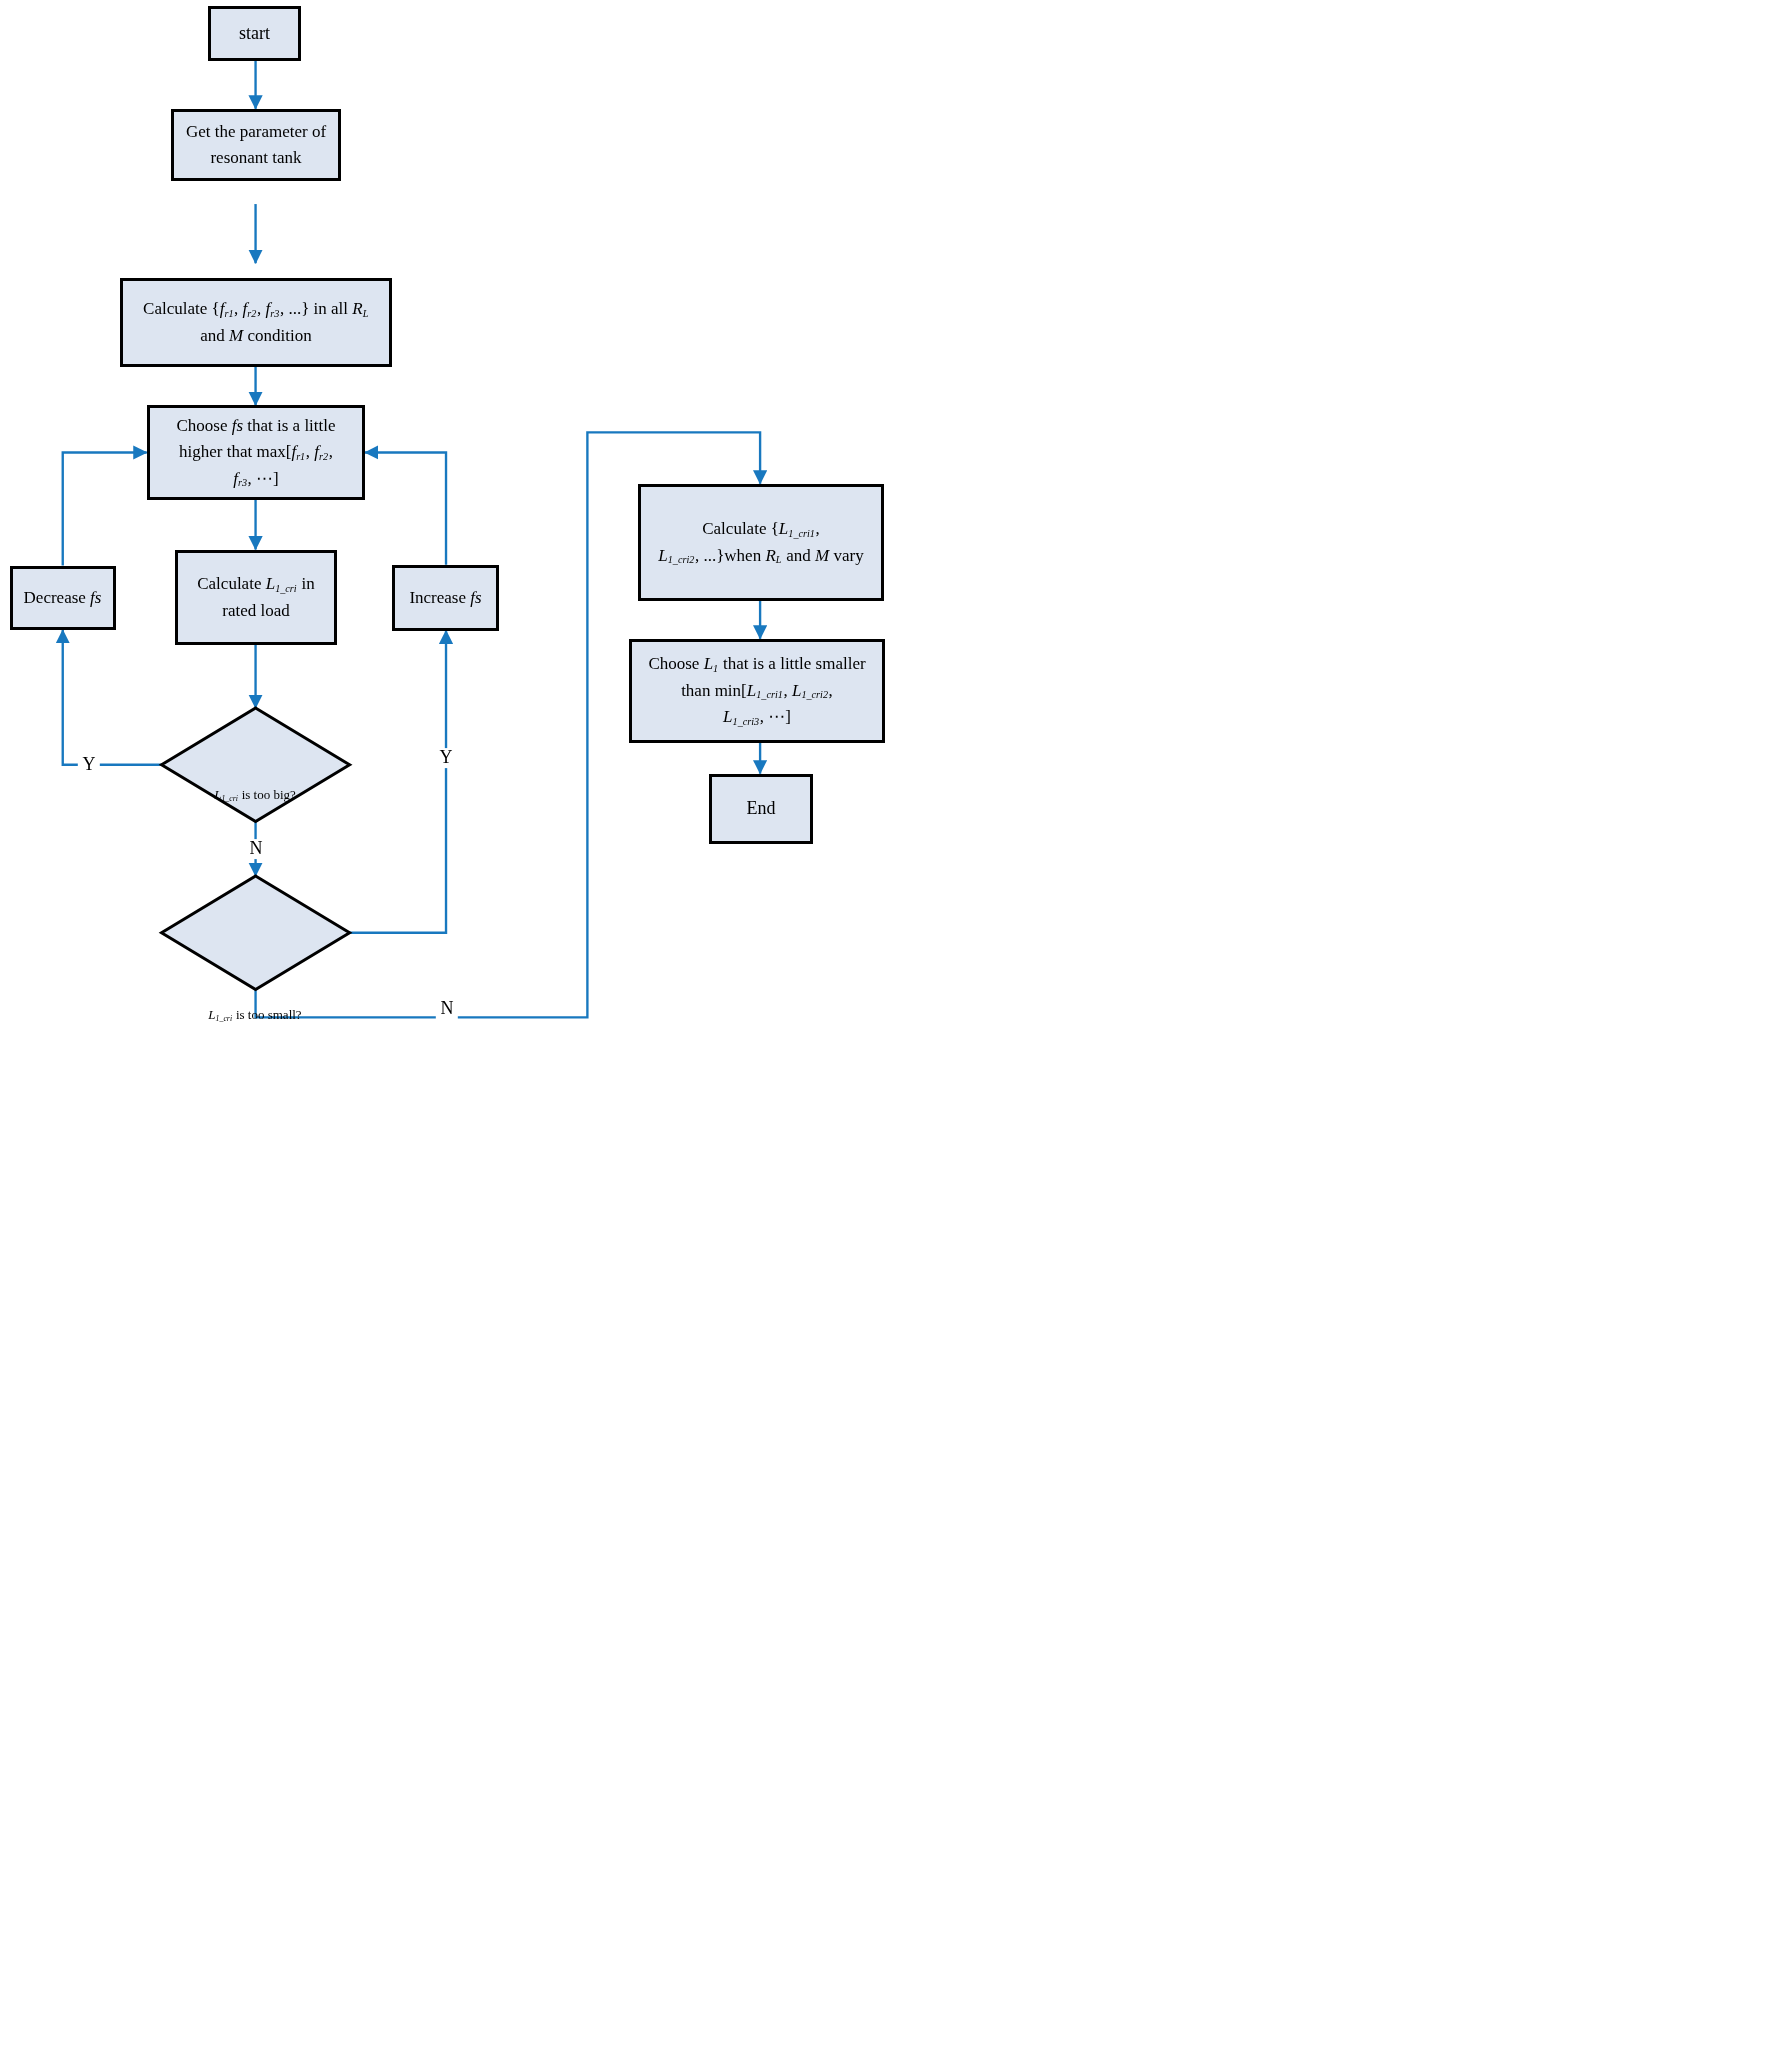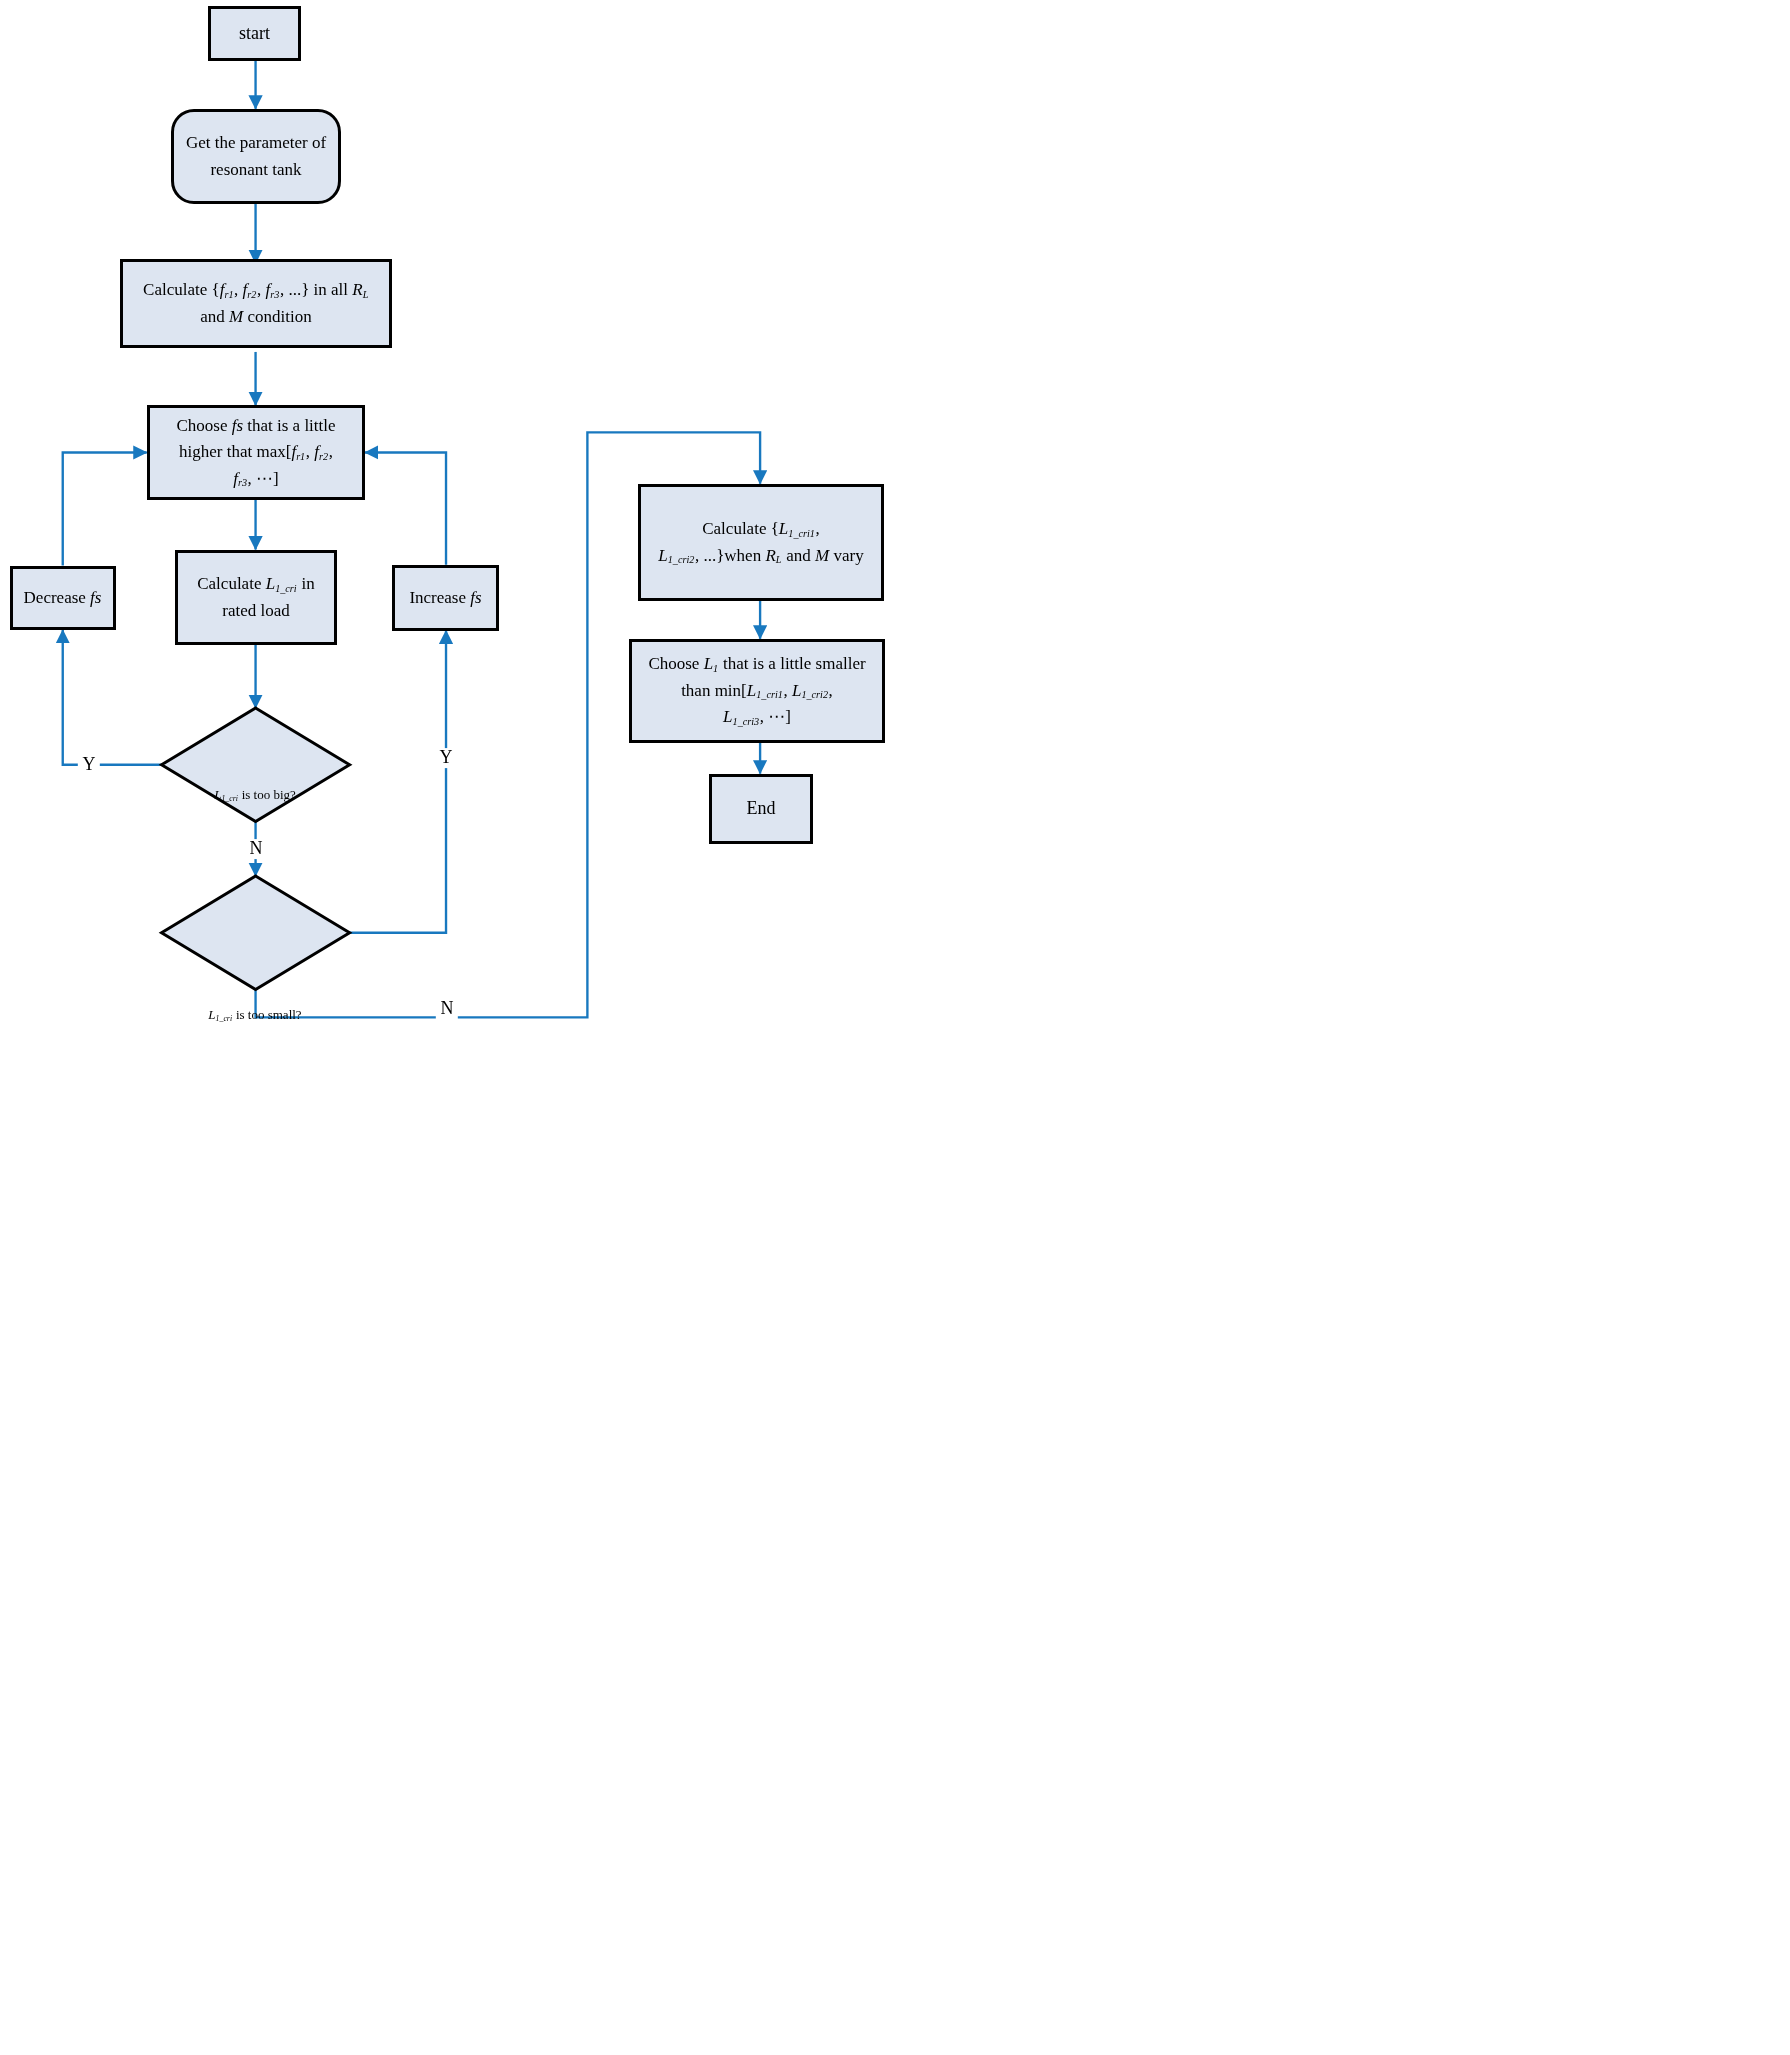--- a/index.html
+++ b/index.html
@@ -76,25 +76,25 @@
     <path class="wire" marker-end="url(#ah)" d="M1285,1255 V1308"></path>
 
     <polygon class="diamond" points="432,1197 591,1293 432,1389 273,1293"></polygon>
     <polygon class="diamond" points="432,1481 591,1577 432,1673 273,1577"></polygon>
   </svg>
 
   <div class="node terminal" style="left:208px;top:6px;width:93px;height:55px;">
       <span><span>start</span></span>
     </div>
 
-  <div class="node" style="left:171px;top:109px;width:170px;height:95px;border-radius:23px;">
+  <div class="node" style="left:171px;top:109px;width:170px;height:72px;">
       <span><span>Get the parameter of</span><br><span>resonant tank</span></span>
     </div>
 
-  <div class="node" style="left:120px;top:259px;width:272px;height:89px;">
+  <div class="node" style="left:120px;top:278px;width:272px;height:89px;">
       <span><span>Calculate {</span><span class="it">f</span><span class="sub">r1</span><span>, </span><span class="it">f</span><span class="sub">r2</span><span>, </span><span class="it">f</span><span class="sub">r3</span><span>, ...} in all </span><span class="it">R</span><span class="sub">L</span><br><span>and </span><span class="it">M</span><span> condition</span></span>
     </div>
 
   <div class="node" style="left:147px;top:405px;width:218px;height:95px;">
       <span><span>Choose </span><span class="it">fs</span><span> that is a little</span><br><span>higher that  max[</span><span class="it">f</span><span class="sub">r1</span><span>, </span><span class="it">f</span><span class="sub">r2</span><span>,</span><br><span class="it">f</span><span class="sub">r3</span><span>, ⋯]</span></span>
     </div>
 
   <div class="node" style="left:175px;top:550px;width:162px;height:95px;">
       <span><span>Calculate </span><span class="it">L</span><span class="sub">1_cri</span><span> in</span><br><span>rated load</span></span>
     </div>

